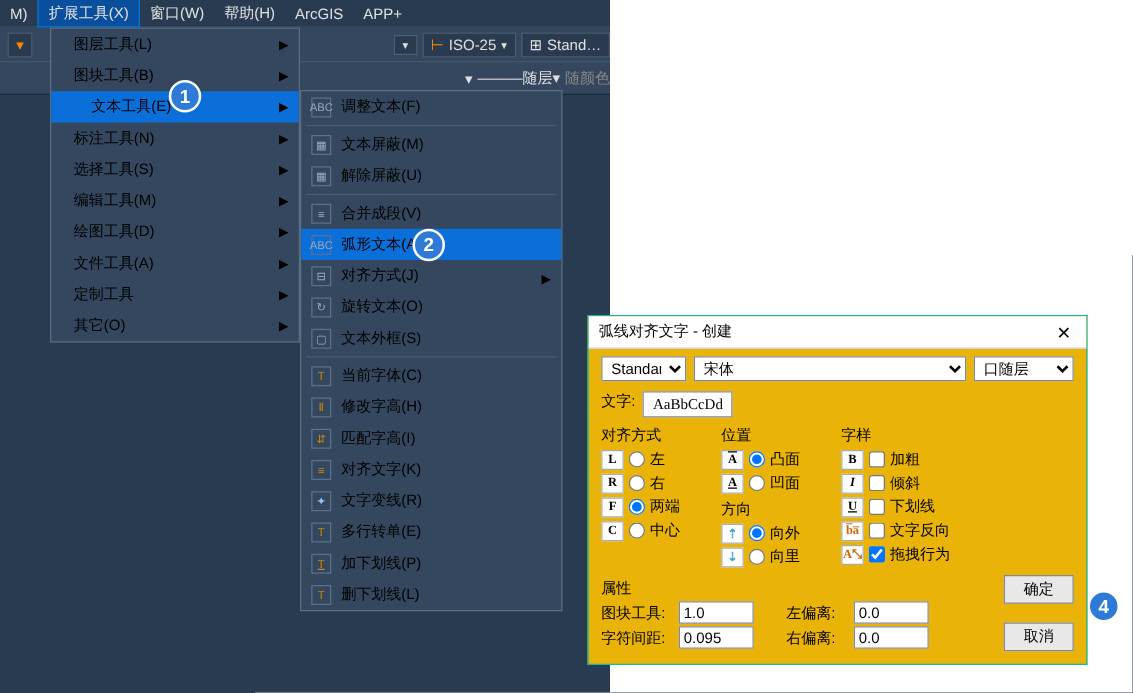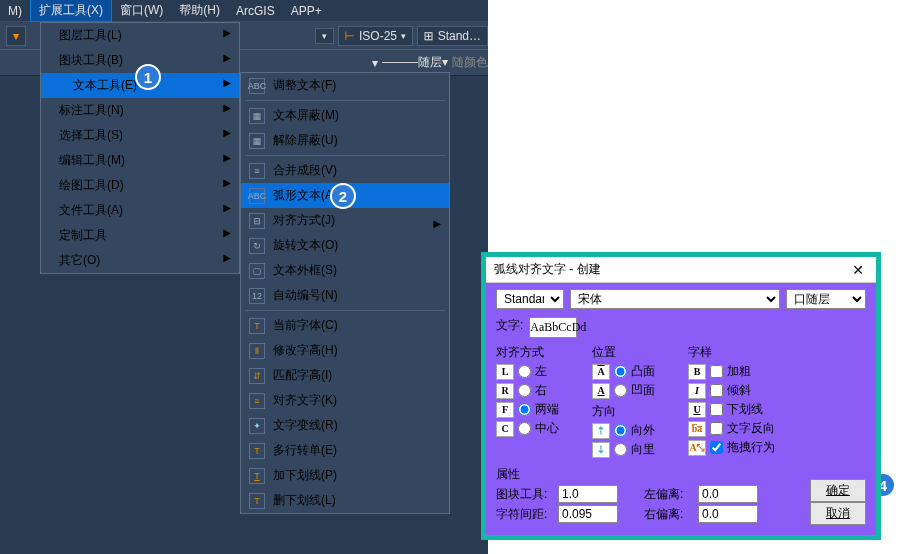--- a/index.html
+++ b/index.html
@@ -8,57 +8,57 @@
 .cad-app { position: absolute; left: 0; top: 0; width: 488px; height: 554px; background: #293b50; color: #e0e0e0; }
 .menubar { display: flex; background: #293b50; border-bottom: 1px solid #3a4d63; font-size: 12px; height: 22px; align-items: center; }
 .menubar .mitem { padding: 2px 8px; cursor: default; }
 .menubar .mitem.active { background: #0a4f9e; border: 1px solid #0078d7; }
 .toolbar { display: flex; align-items: center; background: #34475e; height: 28px; border-bottom: 1px solid #4a5d73; font-size: 12px; padding-left: 6px; gap: 4px; }
 .toolbar .tb-box { background: #2a3b50; border: 1px solid #4a5d73; padding: 2px 6px; display: flex; align-items: center; gap: 4px; }
 .toolbar .drop { font-size: 9px; }
 .toolbar2 { display: flex; align-items: center; background: #34475e; height: 26px; border-bottom: 1px solid #1a2b3e; font-size: 12px; padding-left: 6px; gap: 4px; }
 
 .menu1 { position: absolute; left: 40px; top: 22px; width: 200px; background: #34475e; border: 1px solid #5a6d83; font-size: 12px; }
-.menu1 .mrow { display: flex; align-items: flex-start; padding: 4px 10px 4px 18px; position: relative; }
+.menu1 .mrow { display: flex; align-items: center; padding: 4px 10px 4px 18px; position: relative; }
 .menu1 .mrow.hl { background: #0a6fd8; padding-left: 32px; }
 .menu1 .mrow .arrow { position: absolute; right: 8px; font-size: 10px; }
 
 .menu2 { position: absolute; left: 240px; top: 72px; width: 210px; background: #34475e; border: 1px solid #5a6d83; font-size: 12px; }
 .menu2 .mrow { display: flex; align-items: flex-end; padding: 4px 8px; position: relative; gap: 8px; }
 .menu2 .mrow .icon { width: 16px; height: 16px; display: inline-flex; align-items: center; justify-content: center; font-size: 9px; border: 1px solid #5a7090; color: #9ab; }
 .menu2 .sep { height: 1px; background: #4a5d73; margin: 2px 4px; }
 .menu2 .mrow.hl { background: #0a6fd8; }
 .menu2 .mrow .arrow { position: absolute; right: 8px; font-size: 10px; }
 
 .badge { position: absolute; width: 26px; height: 26px; border-radius: 50%; background: #2d7bd6; color: #fff; display: flex; align-items: center; justify-content: center; font-size: 15px; font-weight: bold; border: 2px solid #fff; }
 
-.dialog { position: absolute; left: 481px; top: 252px; width: 400px; background: #8b5cf6; border: 5px solid #14b8a6; font-size: 12px; }
+.dialog { position: absolute; left: 470px; top: 252px; width: 400px; background: #eab308; border: 1px solid #14b8a6; font-size: 12px; }
 .dialog .titlebar { display: flex; justify-content: space-between; align-items: center; padding: 4px 8px; background: #fff; border-bottom: 1px solid #ccc; }
 .dialog .titlebar .close { width: 20px; text-align: center; font-size: 14px; }
 .dialog .body { padding: 6px 10px 10px 10px; }
 .dialog .row1 { display: flex; gap: 6px; margin-bottom: 8px; }
 .dialog select, .dialog input[type=text] { background: #fff; border: 1px solid #888; font-size: 12px; padding: 1px 3px; }
-.dialog .preview { width: 48px; background: #fff; border: 1px solid #888; text-align: center; padding: 2px 0; font-family: serif; }
+.dialog .preview { width: 72px; background: #fff; border: 1px solid #888; text-align: center; padding: 2px 0; font-family: serif; }
 .dialog .label { display: inline-block; }
 .dialog .textrow { display: flex; align-items: flex-start; gap: 6px; margin-bottom: 6px; }
 .dialog .textrow input { flex: 1; }
 
 .groups { display: flex; gap: 6px; }
 .group { border: none; }
 .group .gtitle { margin-bottom: 2px; }
 .group .optrow { display: flex; align-items: center; gap: 4px; margin: 2px 0; }
 .group .ico { width: 18px; height: 16px; border: 1px solid #aaa; display: inline-flex; align-items: center; justify-content: center; font-size: 10px; background: #fff; font-weight: bold; font-family: serif; }
 
 .props { margin-top: 6px; }
 .props .prow { display: flex; align-items: center; margin: 2px 0; gap: 6px; }
 .props .prow .plabel { width: 56px; }
 .props .prow input { width: 60px; }
 .props .prow .plabel2 { width: 48px; margin-left: 20px; }
 
-.btns { position: absolute; right: 10px; bottom: 10px; display: flex; flex-direction: column; gap: 0; text-decoration: underline; }
+.btns { position: absolute; right: 10px; bottom: 10px; display: flex; flex-direction: column; gap: 15px; }
 .btns button { width: 56px; padding: 2px 0; background: #e8e8e8; border: 1px solid #888; font-size: 12px; }
 
 input[type=radio], input[type=checkbox] { margin: 0; }
 </style>
 </head>
 <body>
 
 <div class="cad-app">
   <div class="menubar">
     <div class="mitem">M)</div>
@@ -166,24 +166,20 @@
       <span class="arrow">▶</span>
     </div>
   <div class="mrow">
       <span class="icon">↻</span>
       <span>旋转文本(O)</span>
     </div>
   <div class="mrow">
       <span class="icon">▢</span>
       <span>文本外框(S)</span>
     </div>
-  <div class="mrow">
-      <span class="icon">12</span>
-      <span>自动编号(N)</span>
-    </div>
   <div class="sep"></div>
   <div class="mrow">
       <span class="icon" style="color:#c80">T</span>
       <span>当前字体(C)</span>
     </div>
   <div class="mrow">
       <span class="icon" style="color:#c80">Ⅱ</span>
       <span>修改字高(H)</span>
     </div>
   <div class="mrow">

